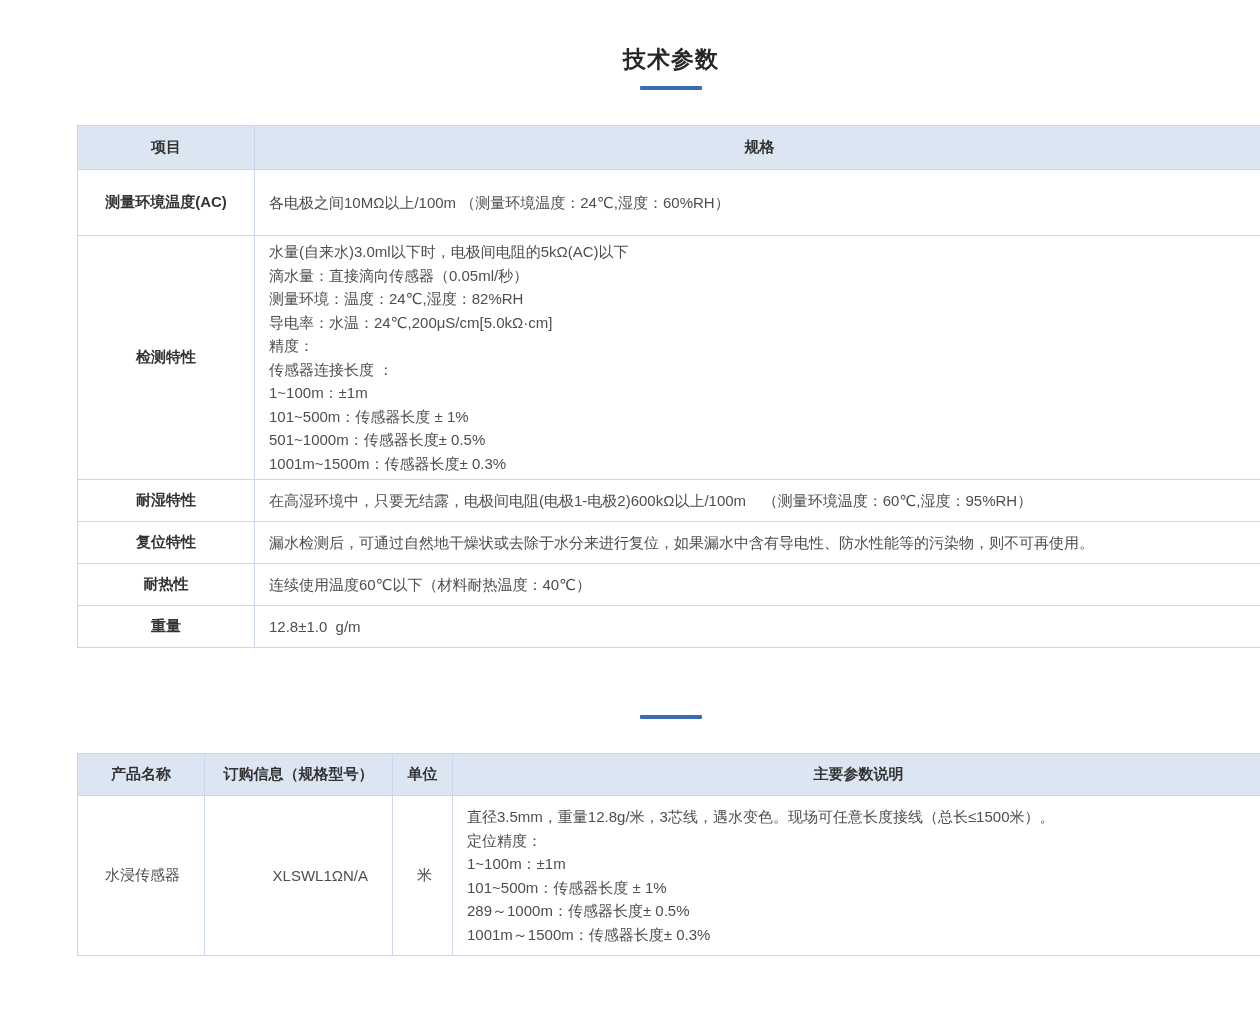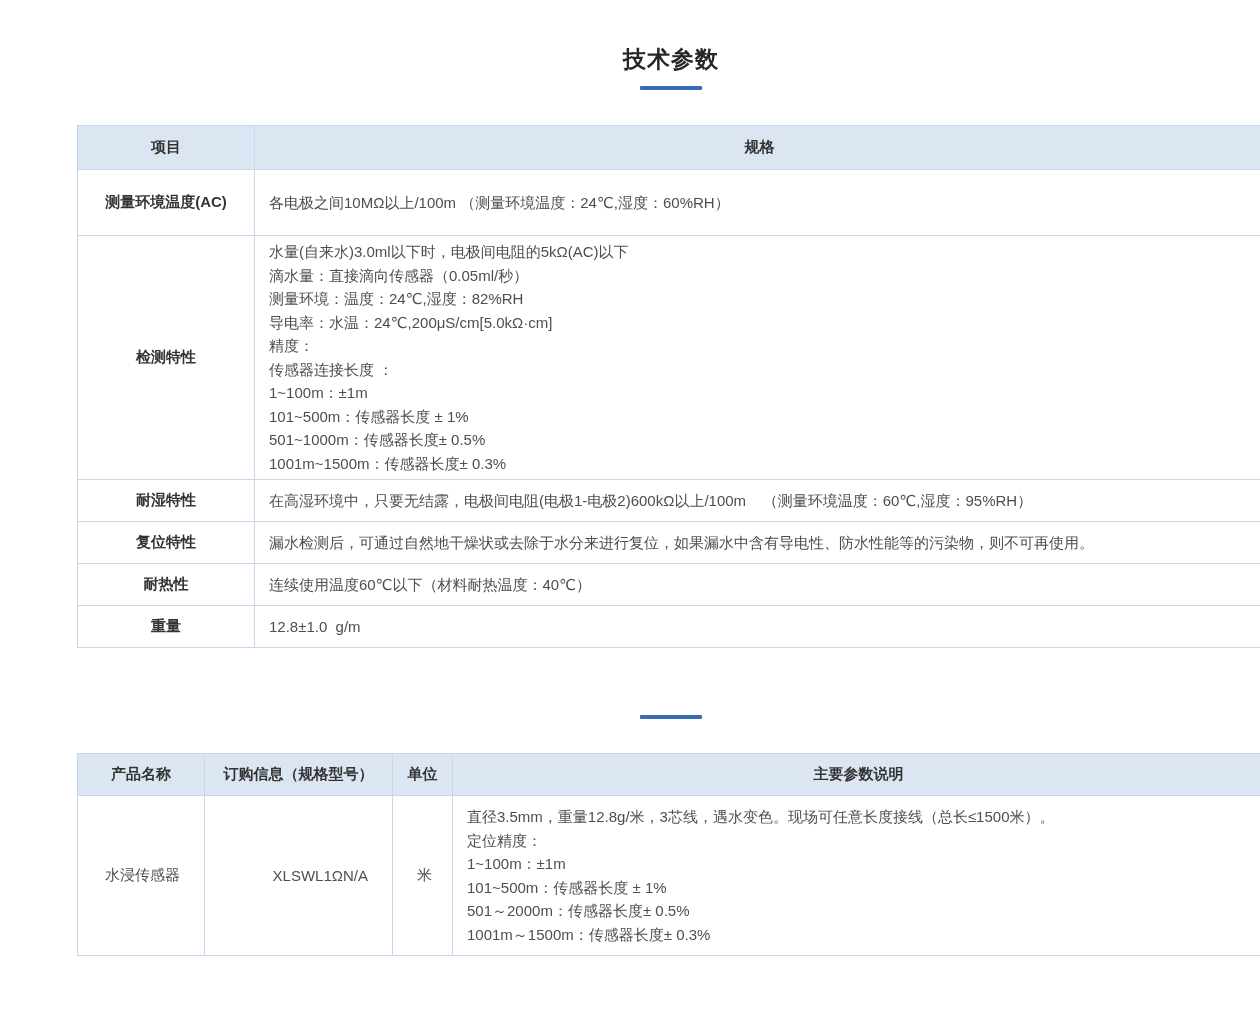--- a/index.html
+++ b/index.html
@@ -167,20 +167,20 @@
     <tbody>
       <tr>
         <td class="cell-center">水浸传感器</td>
         <td class="cell-center">XLSWL1ΩN/A</td>
         <td class="cell-center">米</td>
         <td class="cell-spec">
           <div class="spec-line">直径3.5mm，重量12.8g/米，3芯线，遇水变色。现场可任意长度接线（总长≤1500米）。</div>
           <div class="spec-line">定位精度：</div>
           <div class="spec-line">1~100m：±1m</div>
           <div class="spec-line">101~500m：传感器长度 ± 1%</div>
-          <div class="spec-line">501～2000m：传感器长度± 0.5%</div>
+          <div class="spec-line">289～1000m：传感器长度± 0.5%</div>
           <div class="spec-line">1001m～1500m：传感器长度± 0.3%</div>
         </td>
       </tr>
     </tbody>
   </table>
 
 </div>
 
 </body></html>

